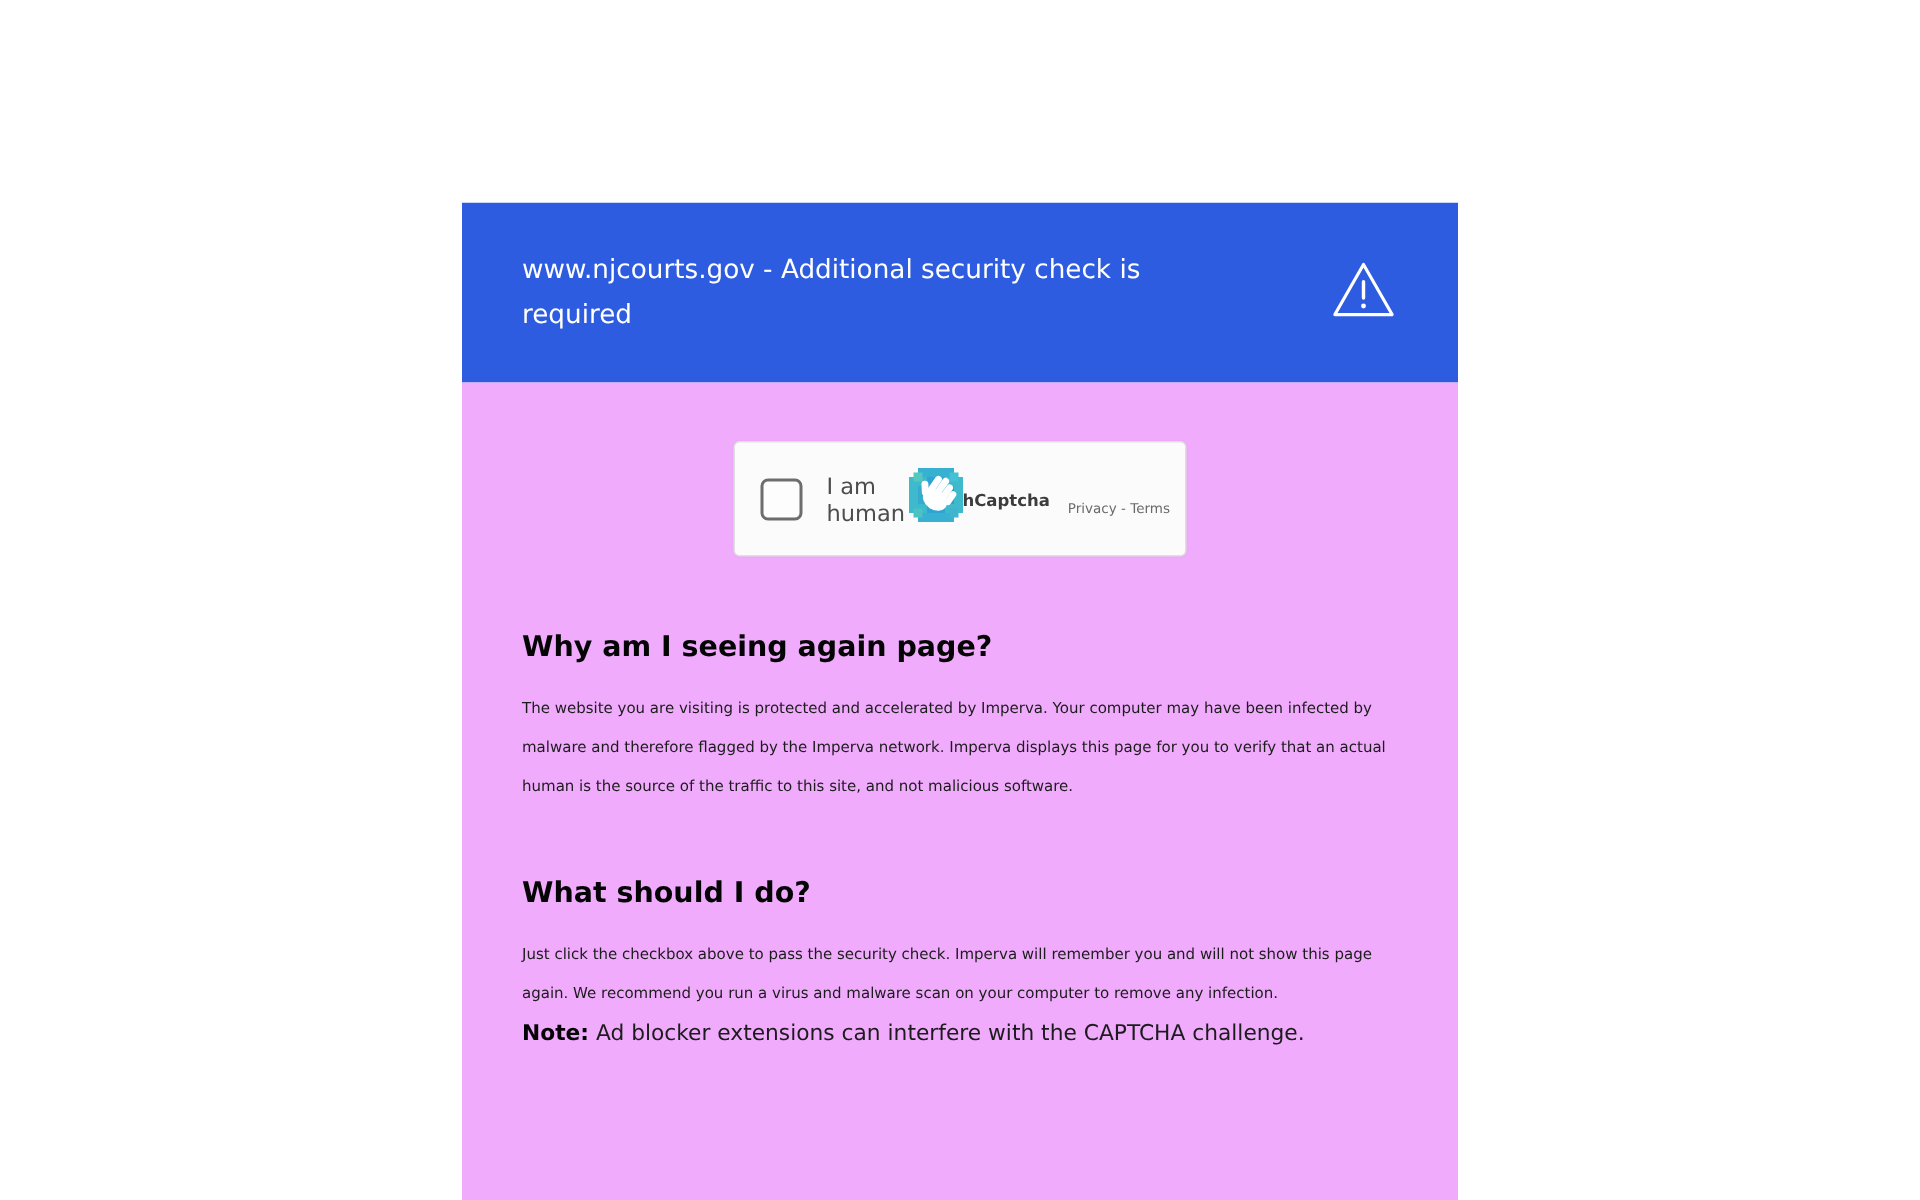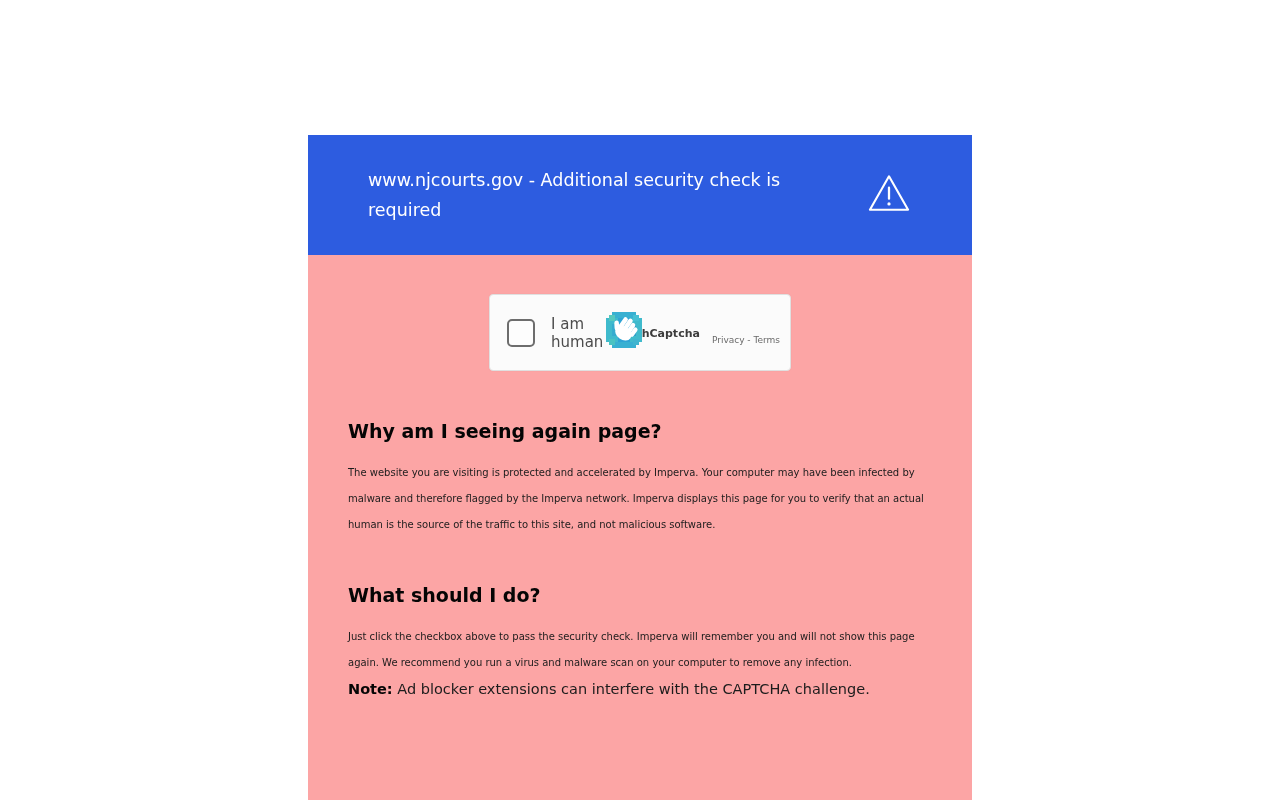--- a/index.html
+++ b/index.html
@@ -14,32 +14,32 @@
     height: 665px;
     margin: 135px auto 0 auto;
     overflow: hidden;
   }
   .card-header {
     height: 120px;
     background: #2d5ce0;
     display: flex;
     align-items: center;
     justify-content: space-between;
-    padding: 0 60px;
+    padding: 0 40px;
   }
   .card-title {
     color: #ffffff;
     font-size: 17.5px;
     font-weight: 400;
     line-height: 30px;
     width: 475px;
   }
   .warn-icon { flex: none; display: block; }
   .card-body {
-    background: #fca5a5;
+    background: #f0abfc;
     height: 545px;
     padding: 0 40px;
   }
   .captcha {
     width: 302px;
     height: 77px;
     margin: 0 auto;
     position: relative;
     top: 39px;
     background: #fbfbfb;

